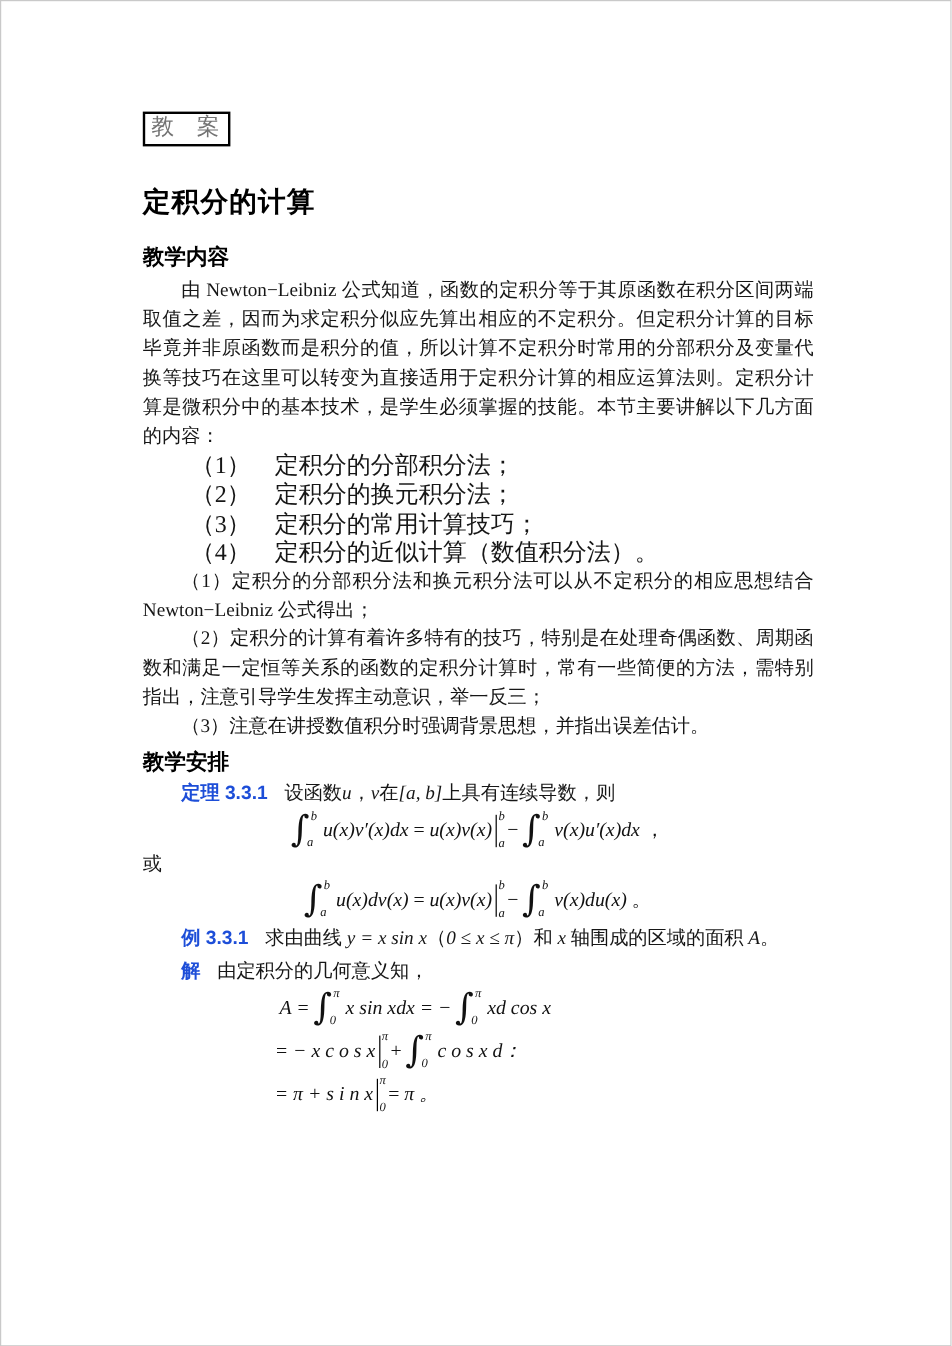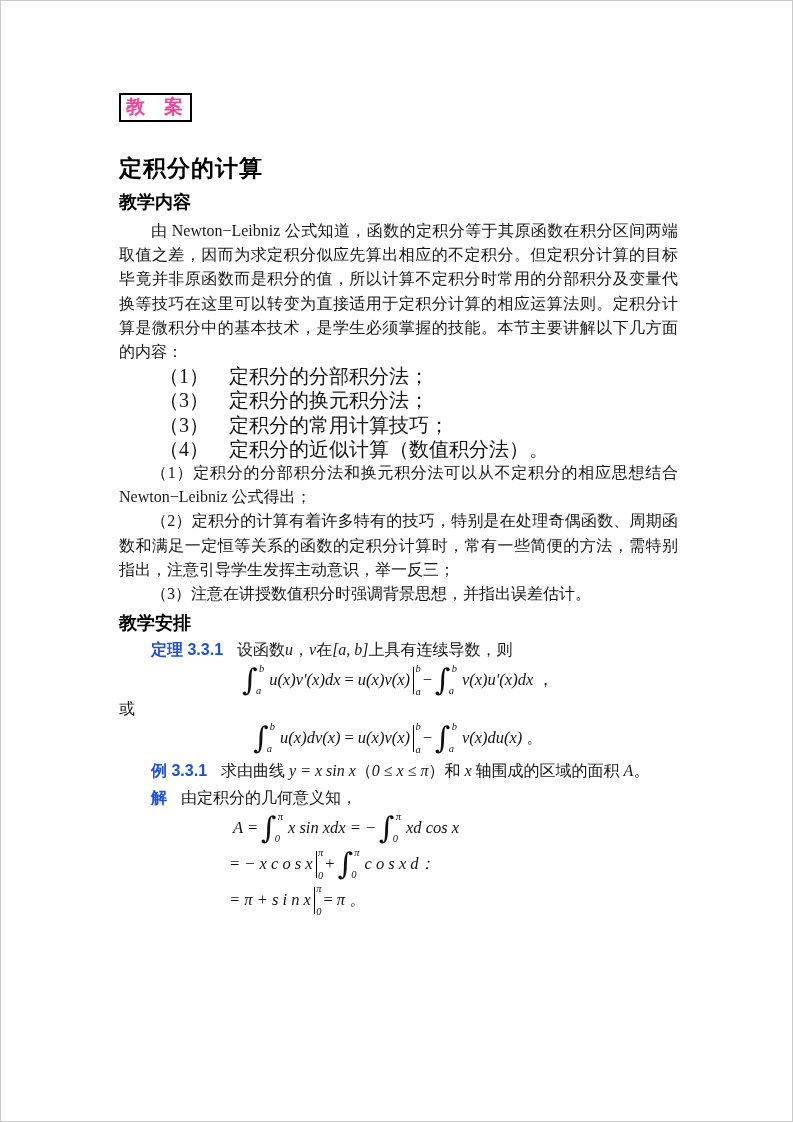--- a/index.html
+++ b/index.html
@@ -6,30 +6,30 @@
   .page{
     width:793px;height:1122px;background:#ffffff;margin:0 auto;
     border:1px solid #c9c9c9;box-sizing:border-box;position:relative;
     font-family:"Liberation Serif","DejaVu Serif",serif;color:#161616;
     overflow:hidden;
   }
   .inner{position:absolute;left:118px;right:114px;top:0;}
   
   .stamp{
     display:inline-block;margin-top:92px;border:2px solid #000;
-    font-family:"Liberation Sans","DejaVu Sans",sans-serif;font-weight:bold;
-    font-size:19px;line-height:24px;padding:0 7px 1px 5px;color:#ec4899;
+    font-family:"Liberation Sans","DejaVu Sans",sans-serif;font-weight:normal;
+    font-size:19px;line-height:24px;padding:0 7px 1px 5px;color:#737373;
   }
   .doc-title{
     margin-top:32px;text-align:left;color:#000;
     font-family:"Liberation Sans","DejaVu Sans",sans-serif;font-weight:bold;
     font-size:23px;line-height:28px;letter-spacing:1px;
   }
   .h2{
-    margin-top:9px;color:#000;
+    margin-top:21px;color:#000;
     font-family:"Liberation Sans","DejaVu Sans",sans-serif;font-weight:bold;
     font-size:18px;line-height:23px;
   }
   .h2.tight{margin-top:0;}
   .h2.mt6{margin-top:6px;}
   .body-p{
     margin:5px 0 0 0;font-size:16px;line-height:24.2px;
     text-align:justify;text-indent:2em;
   }
   .body-p.nomt{margin-top:0;}
@@ -81,21 +81,21 @@
     <div>
       <span class="stamp">教　案</span>
     </div>
 
     <div class="doc-title">定积分的计算</div>
 
     <div class="h2">教学内容</div>
     <p class="body-p">由 Newton−Leibniz 公式知道，函数的定积分等于其原函数在积分区间两端取值之差，因而为求定积分似应先算出相应的不定积分。但定积分计算的目标毕竟并非原函数而是积分的值，所以计算不定积分时常用的分部积分及变量代换等技巧在这里可以转变为直接适用于定积分计算的相应运算法则。定积分计算是微积分中的基本技术，是学生必须掌握的技能。本节主要讲解以下几方面的内容：</p>
     <div class="list">
       <div class="list-row">（1）　定积分的分部积分法；</div>
-      <div class="list-row">（3）　定积分的换元积分法；</div>
+      <div class="list-row">（2）　定积分的换元积分法；</div>
       <div class="list-row">（3）　定积分的常用计算技巧；</div>
       <div class="list-row">（4）　定积分的近似计算（数值积分法）。</div>
     </div>
 
     <p class="body-p nomt">（1）定积分的分部积分法和换元积分法可以从不定积分的相应思想结合 Newton−Leibniz 公式得出；</p>
     <p class="body-p nomt">（2）定积分的计算有着许多特有的技巧，特别是在处理奇偶函数、周期函数和满足一定恒等关系的函数的定积分计算时，常有一些简便的方法，需特别指出，注意引导学生发挥主动意识，举一反三；</p>
     <p class="body-p nomt">（3）注意在讲授数值积分时强调背景思想，并指出误差估计。</p>
 
     <div class="h2 mt6">教学安排</div>
 

